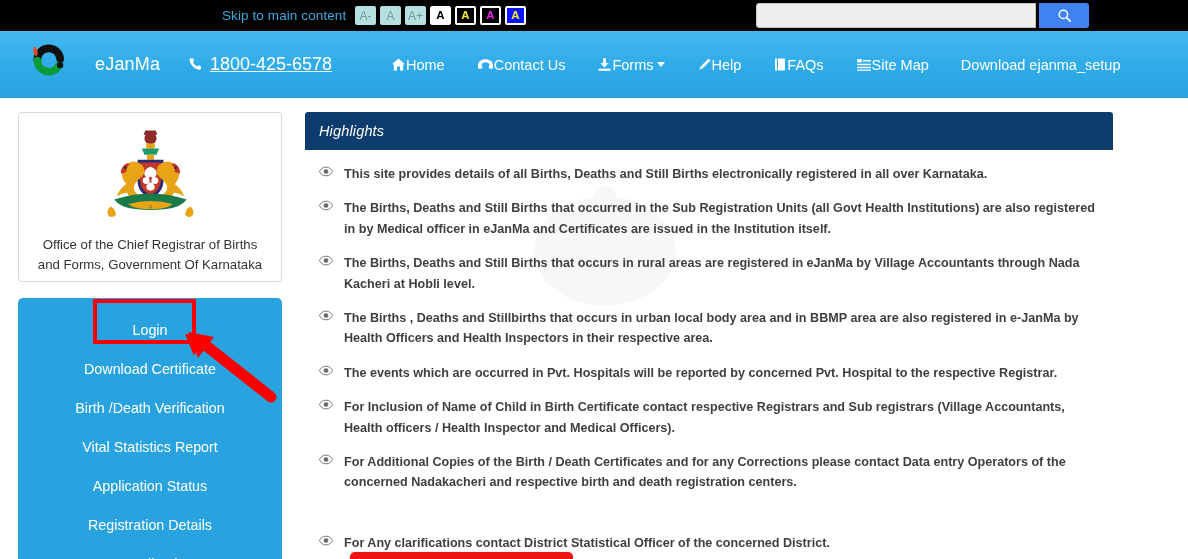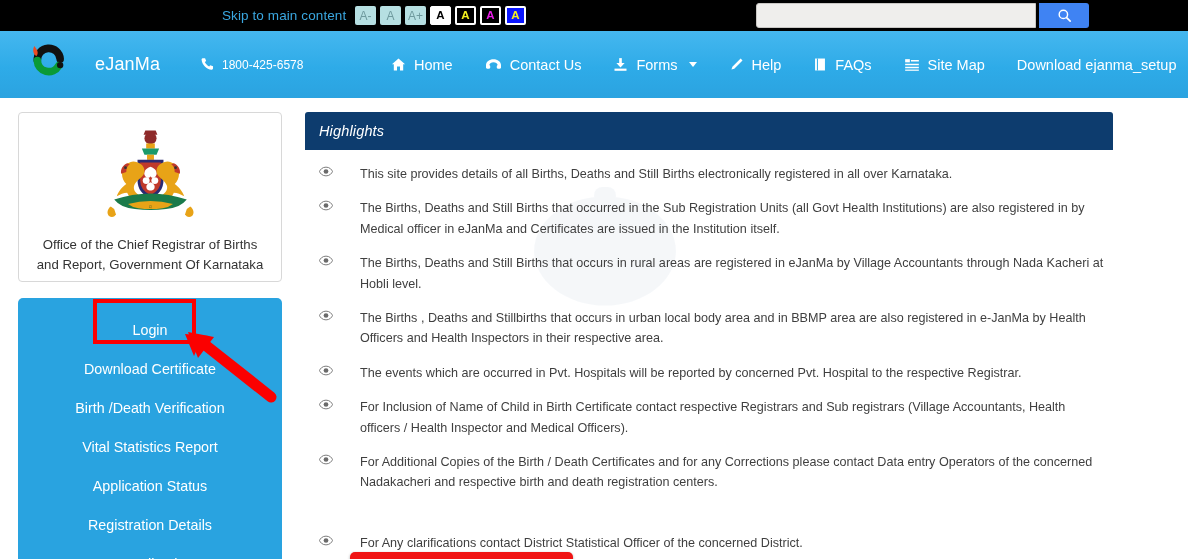--- a/index.html
+++ b/index.html
@@ -97,38 +97,38 @@
   }
   .brand-name {
     position: absolute;
     left: 95px;
     color: #ffffff;
     font-size: 18px;
     letter-spacing: .2px;
   }
   .phone {
     position: absolute;
-    left: 200px;
+    left: 188px;
     display: flex;
     align-items: center;
     gap: 7px;
     color: #ffffff;
-    font-size: 12px;
+    font-size: 18px;
+    text-decoration: underline;
   }
   .nav-items {
     position: absolute;
     left: 375px;
     display: flex;
     align-items: center;
     gap: 0;
   }
   .nav-item {
     display: flex;
     align-items: center;
-    gap: 8px;
     color: #ffffff;
     font-size: 14.5px;
     text-decoration: none;
     padding: 0 16px;
     white-space: nowrap;
     cursor: pointer;
   }
   .nav-item svg { flex: none; }
   .caret {
     width: 0; height: 0;
@@ -220,22 +220,23 @@
     border-radius: 3px 3px 0 0;
     letter-spacing: .15px;
     font-style: italic;
   }
   .highlights-body {
     padding: 14px 8px 10px 14px;
   }
   .hl-item {
     display: flex;
     align-items: flex-start;
-    gap: 27px;
+    gap: 11px;
     margin-bottom: 14px;
+    font-weight: bold;
   }
   .hl-item:last-child { margin-bottom: 0; margin-top: 40px; }
   .eye-icon { flex: none; margin-top: 2px; }
   .hl-text {
     color: #3f3f3f;
     font-size: 12.6px;
     line-height: 1.62;
   }
 
   .watermark-badge {
@@ -388,21 +389,21 @@
         <path d="M87 42 c5 2 8 7 7 12 l-6 -2 c0 -4 -1 -7 -4 -9 z" fill="#c0392b"></path>
         <circle cx="89" cy="47" r="1.6" fill="#333"></circle>
 
         <path d="M18 84 q42 -14 84 0 q-8 10 -24 11 q-18 2 -36 0 q-16 -1 -24 -11 z" fill="#1b7a4a"></path>
         <path d="M34 89 q26 -7 52 0 q-5 4 -12 5 q-14 2 -28 0 q-7 -1 -12 -5 z" fill="#e8a317"></path>
         <text x="60" y="93.6" font-size="4.2" fill="#1b4a2a" text-anchor="middle" font-family="'Liberation Sans',sans-serif">ਸ਴੤</text>
 
         <path d="M14 92 c-4 3 -5 8 -2 11 c3 2 7 1 8 -2 l-2 -6 z" fill="#e8a317"></path>
         <path d="M106 92 c4 3 5 8 2 11 c-3 2 -7 1 -8 -2 l2 -6 z" fill="#e8a317"></path>
       </svg>
-      <div class="emblem-caption">Office of the Chief Registrar of Births and Report, Government Of Karnataka</div>
+      <div class="emblem-caption">Office of the Chief Registrar of Births and Forms, Government Of Karnataka</div>
     </div>
 
     <div style="position:relative;">
       <div class="side-menu">
         <a class="side-menu-item" href="#">Login</a>
         <a class="side-menu-item" href="#">Download Certificate</a>
         <a class="side-menu-item" href="#">Birth /Death Verification</a>
         <a class="side-menu-item" href="#">Vital Statistics Report</a>
         <a class="side-menu-item" href="#">Application Status</a>
         <a class="side-menu-item" href="#">Registration Details</a>

